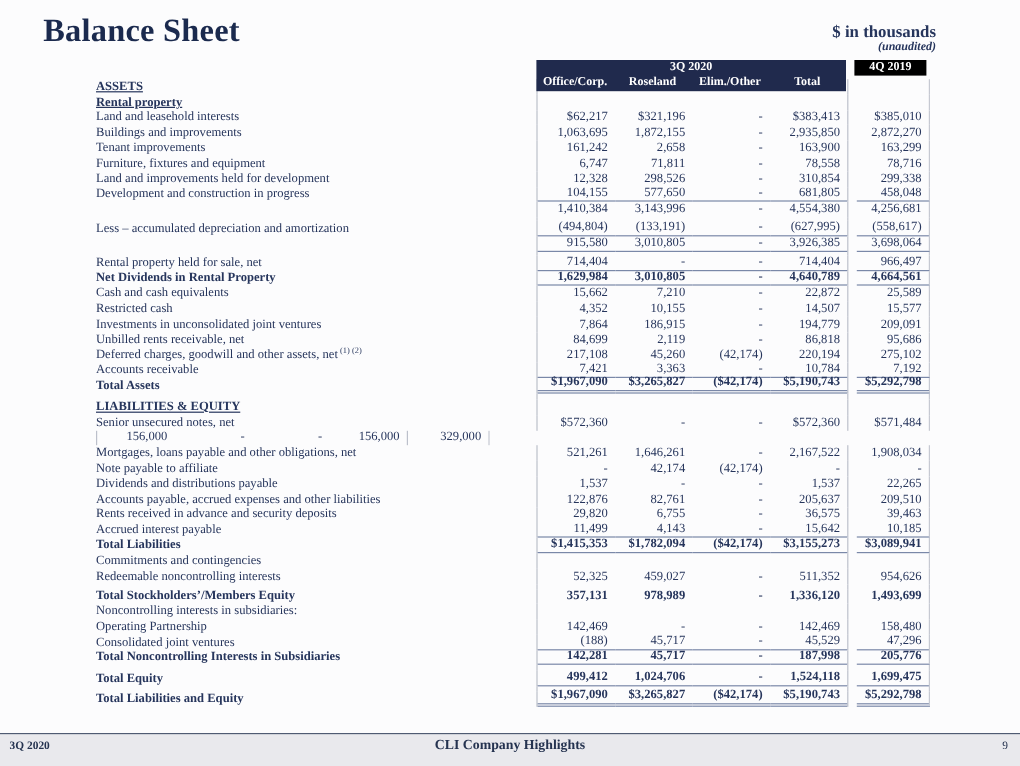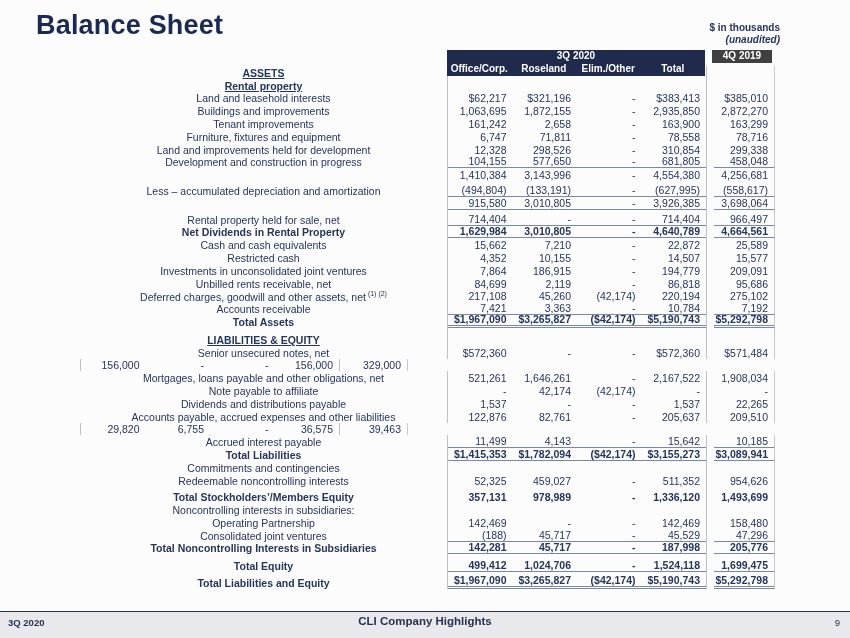--- a/index.html
+++ b/index.html
@@ -1,42 +1,42 @@
 <!DOCTYPE html>
 <html><head>
 <meta charset="utf-8">
 <style>
   html,body { margin:0; padding:0; }
   .page {
     position:relative; width:850px; height:638px; overflow:hidden;
     background:#fcfcfd; color:#26355c;
-    font-family:Liberation Sans, sans-serif;
+    font-family:Liberation Serif, serif;
   }
   .title {
     position:absolute; left:36px; top:10px;
     font-size:27px; font-weight:bold; color:#1b2a4e; letter-spacing:.2px;
   }
   .corner { position:absolute; right:70px; top:22px; text-align:right; line-height:12px; }
-  .corner .units { font-size:10px; font-weight:bold;text-align:center; }
+  .corner .units { font-size:14px; font-weight:bold;text-align:center; }
   .corner .unaud { font-size:10px; font-weight:bold; font-style:italic; }
 
   .table-area { position:absolute; left:80px; top:50px; width:760px; }
   .thead { position:absolute; left:0; top:0; display:flex; z-index:2; }
   .lblspace { width:367px; }
   .group-head { width:258px; background:#202a4d; color:#fff; }
   .group-title { height:12px; font-size:10px; font-weight:bold; text-align:center; line-height:12px; }
   .col-heads { display:flex; height:14px; }
   .col-heads .ch { flex:1; font-size:10px; font-weight:bold; text-align:center; line-height:13px; }
   .headgap { width:7px; }
-  .head-4q { width:60px; height:12.5px; background:#404040; color:#fff; font-size:10px;
+  .head-4q { width:60px; height:12.5px; background:#000000; color:#fff; font-size:10px;
              font-weight:bold; text-align:center; line-height:12.5px; }
 
   #rows { margin-top:16px; }
   .row { display:flex; height:12.8px; align-items:flex-end; font-size:10.5px; line-height:12px; }
-  .row .lbl { width:367px; white-space:nowrap;text-align:center; }
+  .row .lbl { width:367px; white-space:nowrap; }
   .row .lbl sup { font-size:7px; }
   .row .vals { width:258px; display:flex; align-self:stretch; align-items:flex-end;
                border-left:1px solid #bcc0cb; border-right:1px solid #bcc0cb; }
   .row .v { flex:1; text-align:right; padding-right:6px; white-space:nowrap; }
   .row .gapc { width:7px; align-self:stretch; }
   .row .v4 { width:54px; text-align:right; padding-right:6px; white-space:nowrap;
              align-self:stretch; display:flex; align-items:flex-end; justify-content:flex-end;
              border-right:1px solid #c6c9d2; }
   .row.section .lbl { font-weight:bold; text-decoration:underline; }
   .row.bold { font-weight:bold; }
@@ -403,20 +403,21 @@
     <div class="vals">
       <div class="v">122,876</div>
       <div class="v">82,761</div>
       <div class="v">-</div>
       <div class="v">205,637</div>
     </div>
     <div class="gapc"></div>
     <div class="v4">209,510</div>
   </div>
         <div class="row">
+    <div class="lbl">Rents received in advance and security deposits</div>
     <div class="vals">
       <div class="v">29,820</div>
       <div class="v">6,755</div>
       <div class="v">-</div>
       <div class="v">36,575</div>
     </div>
     <div class="gapc"></div>
     <div class="v4">39,463</div>
   </div>
         <div class="row lineBelow">

